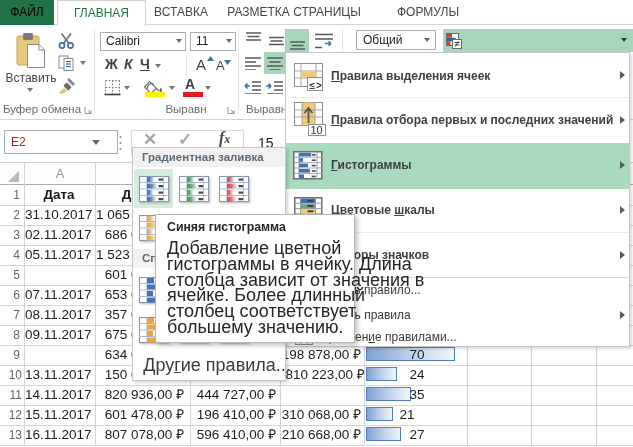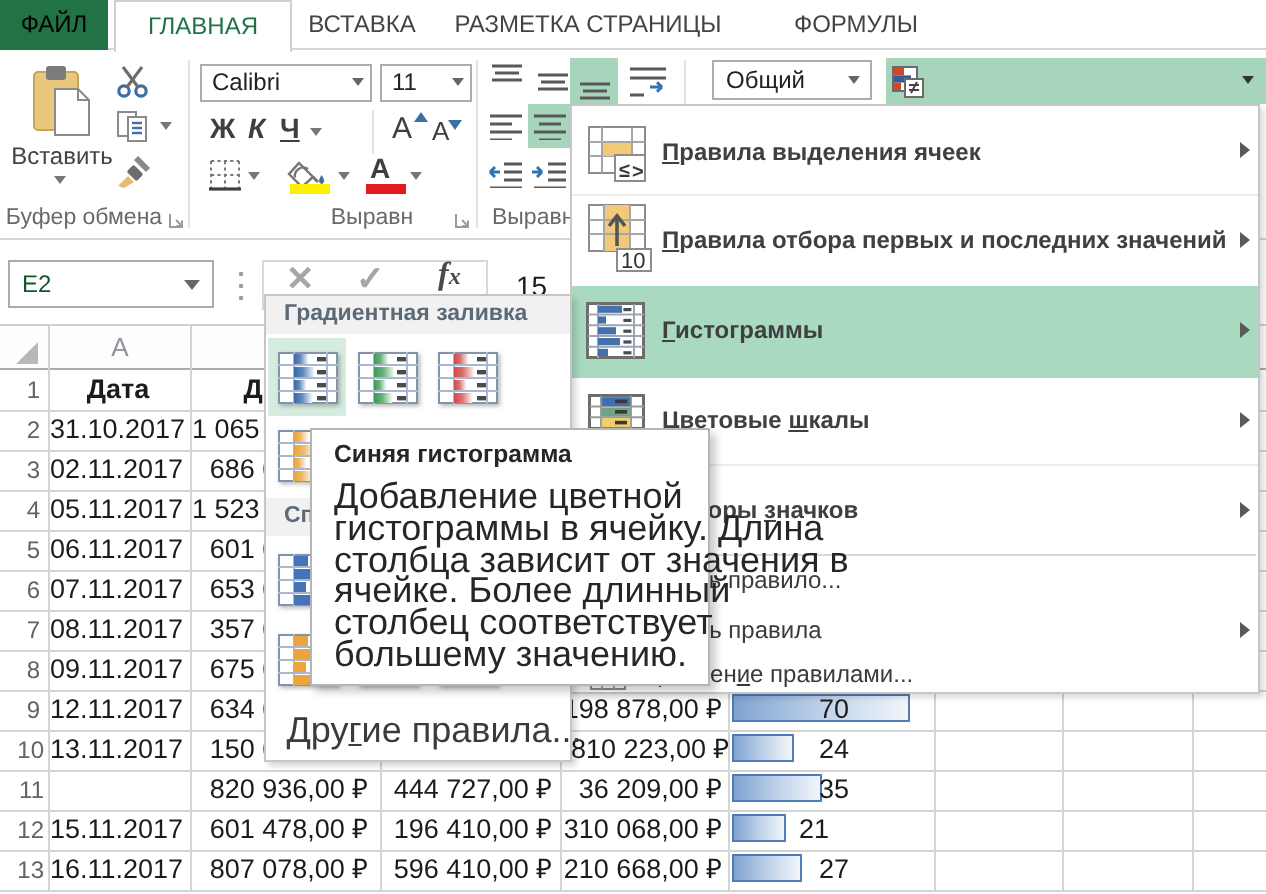--- a/index.html
+++ b/index.html
@@ -141,21 +141,21 @@
   <rect x="0.5" y="0.5" width="12" height="12" fill="#fff" stroke="#6a6a6a"></rect>
   <rect x="1" y="1" width="5" height="3.7" fill="#d04727"></rect>
   <rect x="1" y="4.7" width="8.5" height="3.6" fill="#2e5e9e"></rect>
   <rect x="1" y="8.3" width="3.5" height="3.7" fill="#d04727"></rect>
   <rect x="6.5" y="6.5" width="9" height="9" fill="#fff" stroke="#6a6a6a"></rect>
   <path d="M8.5 9.5 H13.5 M8.5 12 H13.5 M12.5 8 L9.5 13.5" stroke="#444" fill="none"></path>
 </svg>
 <div class="abs" style="left:621px;top:38px;width:0;height:0;border-top:4px solid #333;border-left:3.5px solid transparent;border-right:3.5px solid transparent;"></div>
 
 <div class="abs" style="left:0;top:120px;width:633px;height:43px;background:#fff;border-bottom:1px solid #cfcfcf;box-sizing:border-box;"></div>
-<div class="abs" style="left:4px;top:130px;width:103px;height:24px;background:#fff;border:1px solid #ababab;box-sizing:border-box;font-size:12px;color:#14532d;line-height:22px;padding-left:6px;">E2</div>
+<div class="abs" style="left:4px;top:130px;width:114px;height:24px;background:#fff;border:1px solid #ababab;box-sizing:border-box;font-size:12px;color:#b91c1c;line-height:22px;padding-left:6px;">E2</div>
 <div class="abs" style="left:92px;top:140px;width:0;height:0;border-top:5px solid #666;border-left:4px solid transparent;border-right:4px solid transparent;"></div>
 <div class="abs" style="left:119px;top:134px;width:3px;height:16px;background-image:radial-gradient(circle,#9a9a9a 1px,transparent 1.2px);background-size:3px 6px;"></div>
 <div class="abs" style="left:131px;top:130px;width:113px;height:25px;background:#fff;border:1px solid #d9d9d9;box-sizing:border-box;"></div>
 <div class="abs" style="left:143px;top:129px;font-size:17px;color:#a6a6a6;font-weight:bold;">✕</div>
 <div class="abs" style="left:178px;top:129px;font-size:17px;color:#a6a6a6;font-weight:bold;">✓</div>
 <div class="abs" style="left:219px;top:129px;font-size:16px;color:#4a4a4a;font-family:'Liberation Serif',serif;font-style:italic;font-weight:bold;">f<span style="font-size:12px;">x</span></div>
 <div class="abs" style="left:258px;top:135px;font-size:14px;color:#1b1b1b;">15</div>
 
 <div class="abs" style="left:0;top:163px;width:633px;height:22px;background:#fdfdfd;border-bottom:1px solid #ababab;box-sizing:border-box;"></div>
 <div class="abs" style="left:8px;top:171px;width:0;height:0;border-bottom:11px solid #b8b8b8;border-left:11px solid transparent;"></div>
@@ -196,26 +196,25 @@
 <div class="cell" style="left:0;top:365px;width:22px;text-align:right;color:#5f646b;font-size:12px;">10</div>
 <div class="cell" style="left:0;top:385px;width:22px;text-align:right;color:#5f646b;font-size:12px;">11</div>
 <div class="cell" style="left:0;top:405px;width:22px;text-align:right;color:#5f646b;font-size:12px;">12</div>
 <div class="cell" style="left:0;top:425px;width:22px;text-align:right;color:#5f646b;font-size:12px;">13</div>
 
 <div class="cell" style="left:25px;top:185px;width:68px;text-align:center;font-weight:bold;">Дата</div>
 <div class="cell" style="left:96px;top:185px;width:93px;text-align:center;font-weight:bold;">Доход</div>
 <div class="cell" style="left:25px;top:205px;width:66px;">31.10.2017</div>
 <div class="cell" style="left:25px;top:225px;width:66px;text-align:right;">02.11.2017</div>
 <div class="cell" style="left:25px;top:245px;width:66px;text-align:right;">05.11.2017</div>
-<div class="cell" style="left:25px;top:265px;width:66px;text-align:right;">06.11.2017</div>
 <div class="cell" style="left:25px;top:285px;width:66px;text-align:right;">07.11.2017</div>
 <div class="cell" style="left:25px;top:305px;width:66px;text-align:right;">08.11.2017</div>
 <div class="cell" style="left:25px;top:325px;width:66px;text-align:right;">09.11.2017</div>
-<div class="cell" style="left:25px;top:345px;width:66px;text-align:right;">12.11.2017</div>
 <div class="cell" style="left:25px;top:365px;width:66px;text-align:right;">13.11.2017</div>
+<div class="cell" style="left:25px;top:385px;width:66px;text-align:right;">14.11.2017</div>
 <div class="cell" style="left:25px;top:405px;width:66px;text-align:right;">15.11.2017</div>
 <div class="cell" style="left:25px;top:425px;width:66px;text-align:right;">16.11.2017</div>
 
 <div class="cell" style="left:96px;top:205px;width:88px;text-align:right;">1 065 000,00 ₽</div>
 <div class="cell" style="left:96px;top:225px;width:88px;text-align:right;">686 000,00 ₽</div>
 <div class="cell" style="left:96px;top:245px;width:88px;text-align:right;">1 523 000,00 ₽</div>
 <div class="cell" style="left:96px;top:265px;width:88px;text-align:right;">601 000,00 ₽</div>
 <div class="cell" style="left:96px;top:285px;width:88px;text-align:right;">653 000,00 ₽</div>
 <div class="cell" style="left:96px;top:305px;width:88px;text-align:right;">357 000,00 ₽</div>
 <div class="cell" style="left:96px;top:325px;width:88px;text-align:right;">675 000,00 ₽</div>
@@ -224,21 +223,20 @@
 <div class="cell" style="left:96px;top:385px;width:88px;text-align:right;">820 936,00 ₽</div>
 <div class="cell" style="left:96px;top:405px;width:88px;text-align:right;">601 478,00 ₽</div>
 <div class="cell" style="left:96px;top:425px;width:88px;text-align:right;">807 078,00 ₽</div>
 
 <div class="cell" style="left:191px;top:385px;width:85px;text-align:right;">444 727,00 ₽</div>
 <div class="cell" style="left:191px;top:405px;width:85px;text-align:right;">196 410,00 ₽</div>
 <div class="cell" style="left:191px;top:425px;width:85px;text-align:right;">596 410,00 ₽</div>
 
 <div class="cell" style="left:281px;top:345px;width:80px;text-align:right;">198 878,00 ₽</div>
 <div class="cell" style="left:281px;top:365px;width:80px;text-align:right;">-810 223,00 ₽</div>
-<div class="cell" style="left:281px;top:385px;width:80px;text-align:right;">36 209,00 ₽</div>
 <div class="cell" style="left:281px;top:405px;width:80px;text-align:right;">310 068,00 ₽</div>
 <div class="cell" style="left:281px;top:425px;width:80px;text-align:right;">210 668,00 ₽</div>
 
 <div class="bar" style="left:366px;top:347px;width:89px;"></div>
 <div class="bar" style="left:366px;top:367px;width:31px;"></div>
 <div class="bar" style="left:366px;top:387px;width:45px;"></div>
 <div class="bar" style="left:366px;top:407px;width:27px;"></div>
 <div class="bar" style="left:366px;top:427px;width:35px;"></div>
 <div class="cell" style="left:366px;top:345px;width:102px;text-align:center;">70</div>
 <div class="cell" style="left:366px;top:365px;width:102px;text-align:center;">24</div>

